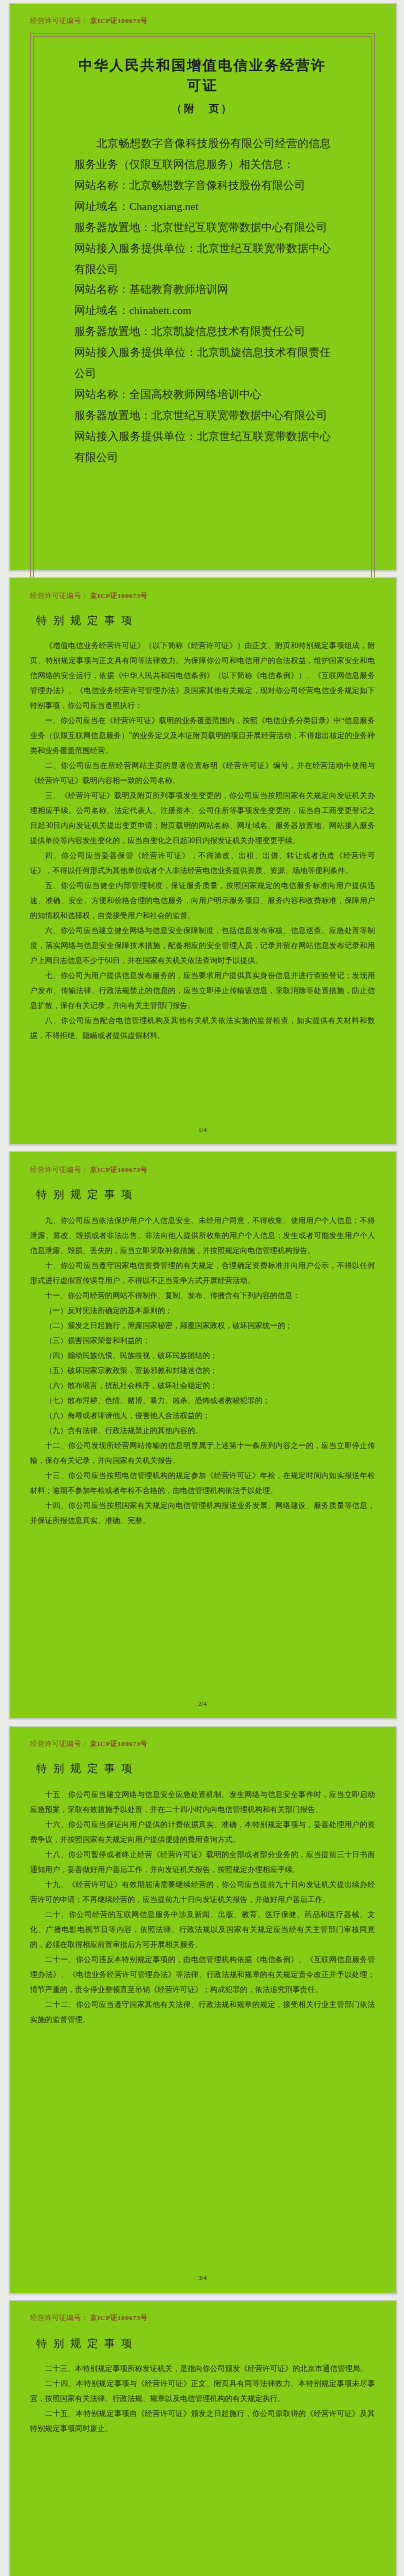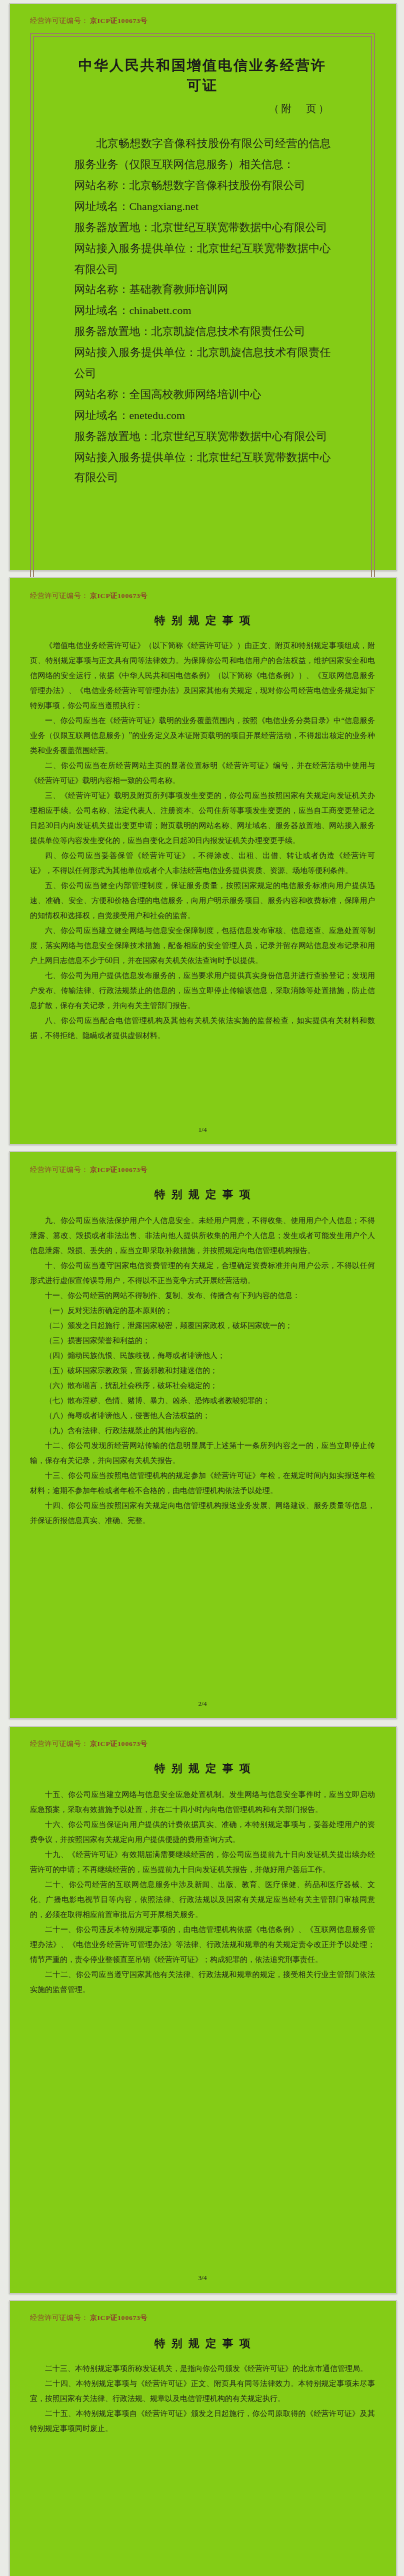--- a/index.html
+++ b/index.html
@@ -36,35 +36,35 @@
     padding: 19.6px 40px 15.5px 40px;
   }
   .cert-title {
     text-align: center;
     font-size: 14px;
     font-weight: bold;
     letter-spacing: 1.5px;
     line-height: 1.4;
   }
   .cert-subtitle {
-    text-align: right;
+    text-align: center;
     font-size: 10.3px;
-    font-weight: normal;
+    font-weight: bold;
     letter-spacing: 2.1px;
     margin-top: 6.2px;
   }
   .cert-body { margin-top: 17.5px; font-size: 11px; line-height: 1.9; }
   .cert-intro { text-indent: 2em; text-align: justify; }
   .cert-entry-row { text-align: justify; }
 
   
   .prov-title {
-    text-align: center;
+    text-align: left;
     font-size: 10.8px;
-    font-weight: bold;
+    font-weight: normal;
     letter-spacing: 6.2px;
     text-indent: 6.2px;
     margin: 13.4px 0 10.3px 0;
   }
   .prov-body { font-size: 7.5px; line-height: 2.0; text-align: justify; }
   .para { text-indent: 2em; }
   .page-footer {
     position: absolute;
     left: 0; right: 0; bottom: 11.3px;
     text-align: center;
@@ -90,21 +90,20 @@
           <div>
               <div class="cert-entry-row"><span class="entry-label">网站名称：</span><span class="entry-value">北京畅想数字音像科技股份有限公司</span></div>
               <div class="cert-entry-row"><span class="entry-label">网址域名：</span><span class="entry-value">Changxiang.net</span></div>
               <div class="cert-entry-row"><span class="entry-label">服务器放置地：</span><span class="entry-value">北京世纪互联宽带数据中心有限公司</span></div>
               <div class="cert-entry-row"><span class="entry-label">网站接入服务提供单位：</span><span class="entry-value">北京世纪互联宽带数据中心有限公司</span></div>
               <div class="cert-entry-row"><span class="entry-label">网站名称：</span><span class="entry-value">基础教育教师培训网</span></div>
               <div class="cert-entry-row"><span class="entry-label">网址域名：</span><span class="entry-value">chinabett.com</span></div>
               <div class="cert-entry-row"><span class="entry-label">服务器放置地：</span><span class="entry-value">北京凯旋信息技术有限责任公司</span></div>
               <div class="cert-entry-row"><span class="entry-label">网站接入服务提供单位：</span><span class="entry-value">北京凯旋信息技术有限责任公司</span></div>
               <div class="cert-entry-row"><span class="entry-label">网站名称：</span><span class="entry-value">全国高校教师网络培训中心</span></div>
-              <div class="cert-entry-row"><span class="entry-label">网址域名：</span><span class="entry-value">enetedu.com</span></div>
               <div class="cert-entry-row"><span class="entry-label">服务器放置地：</span><span class="entry-value">北京世纪互联宽带数据中心有限公司</span></div>
               <div class="cert-entry-row"><span class="entry-label">网站接入服务提供单位：</span><span class="entry-value">北京世纪互联宽带数据中心有限公司</span></div>
             </div>
         </div>
       </div>
     </div>
   </div>
 
   <div class="page">
     <div class="page-header">
@@ -130,41 +129,42 @@
       <span>经营许可证编号：</span><span class="hdr-num">京ICP证100673号</span>
     </div>
     <div class="prov-title">特别规定事项</div>
     <div class="prov-body">
         <p class="para">九、你公司应当依法保护用户个人信息安全。未经用户同意，不得收集、使用用户个人信息；不得泄露、篡改、毁损或者非法出售、非法向他人提供所收集的用户个人信息；发生或者可能发生用户个人信息泄露、毁损、丢失的，应当立即采取补救措施，并按照规定向电信管理机构报告。</p>
         <p class="para">十、你公司应当遵守国家电信资费管理的有关规定，合理确定资费标准并向用户公示，不得以任何形式进行虚假宣传误导用户，不得以不正当竞争方式开展经营活动。</p>
         <p class="para">十一、你公司经营的网站不得制作、复制、发布、传播含有下列内容的信息：</p>
         <p class="para">（一）反对宪法所确定的基本原则的；</p>
         <p class="para">（二）颁发之日起施行，泄露国家秘密，颠覆国家政权，破坏国家统一的；</p>
         <p class="para">（三）损害国家荣誉和利益的；</p>
-        <p class="para">（四）煽动民族仇恨、民族歧视，侮辱或者诽谤他人；</p>
+        <p class="para">（四）煽动民族仇恨、民族歧视，破坏民族团结的；</p>
         <p class="para">（五）破坏国家宗教政策，宣扬邪教和封建迷信的；</p>
         <p class="para">（六）散布谣言，扰乱社会秩序，破坏社会稳定的；</p>
         <p class="para">（七）散布淫秽、色情、赌博、暴力、凶杀、恐怖或者教唆犯罪的；</p>
         <p class="para">（八）侮辱或者诽谤他人，侵害他人合法权益的；</p>
         <p class="para">（九）含有法律、行政法规禁止的其他内容的。</p>
         <p class="para">十二、你公司发现所经营网站传输的信息明显属于上述第十一条所列内容之一的，应当立即停止传输，保存有关记录，并向国家有关机关报告。</p>
         <p class="para">十三、你公司应当按照电信管理机构的规定参加《经营许可证》年检，在规定时间内如实报送年检材料；逾期不参加年检或者年检不合格的，由电信管理机构依法予以处理。</p>
         <p class="para">十四、你公司应当按照国家有关规定向电信管理机构报送业务发展、网络建设、服务质量等信息，并保证所报信息真实、准确、完整。</p>
       </div>
     <div class="page-footer">2/4</div>
   </div>
 
   <div class="page">
     <div class="page-header">
       <span>经营许可证编号：</span><span class="hdr-num">京ICP证100673号</span>
     </div>
     <div class="prov-title">特别规定事项</div>
     <div class="prov-body">
         <p class="para">十五、你公司应当建立网络与信息安全应急处置机制。发生网络与信息安全事件时，应当立即启动应急预案，采取有效措施予以处置，并在二十四小时内向电信管理机构和有关部门报告。</p>
         <p class="para">十六、你公司应当保证向用户提供的计费依据真实、准确，本特别规定事项与，妥善处理用户的资费争议，并按照国家有关规定向用户提供便捷的费用查询方式。</p>
+        <p class="para">十八、你公司暂停或者终止经营《经营许可证》载明的全部或者部分业务的，应当提前三十日书面通知用户，妥善做好用户善后工作，并向发证机关报告，按照规定办理相应手续。</p>
         <p class="para">十九、《经营许可证》有效期届满需要继续经营的，你公司应当提前九十日向发证机关提出续办经营许可的申请；不再继续经营的，应当提前九十日向发证机关报告，并做好用户善后工作。</p>
         <p class="para">二十、你公司经营的互联网信息服务中涉及新闻、出版、教育、医疗保健、药品和医疗器械、文化、广播电影电视节目等内容，依照法律、行政法规以及国家有关规定应当经有关主管部门审核同意的，必须在取得相应前置审批后方可开展相关服务。</p>
         <p class="para">二十一、你公司违反本特别规定事项的，由电信管理机构依据《电信条例》、《互联网信息服务管理办法》、《电信业务经营许可管理办法》等法律、行政法规和规章的有关规定责令改正并予以处理；情节严重的，责令停业整顿直至吊销《经营许可证》；构成犯罪的，依法追究刑事责任。</p>
         <p class="para">二十二、你公司应当遵守国家其他有关法律、行政法规和规章的规定，接受相关行业主管部门依法实施的监督管理。</p>
       </div>
     <div class="page-footer">3/4</div>
   </div>
 
   <div class="page">
     <div class="page-header">

